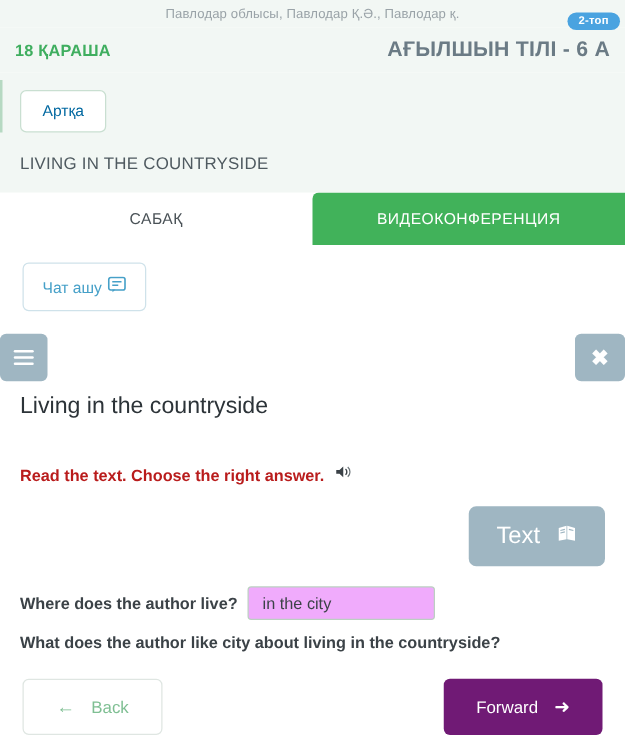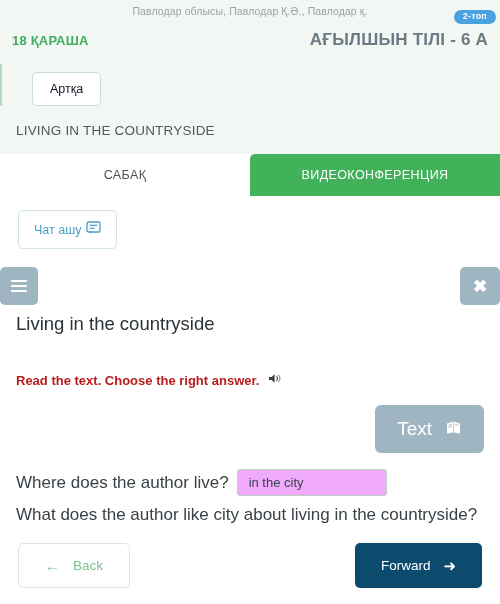--- a/index.html
+++ b/index.html
@@ -79,25 +79,24 @@
     top: 6px;
     width: 2px;
     height: 42px;
     background: #b6d9c2;
   }
   .btn-back-kz {
     display: inline-block;
     background: #ffffff;
     border: 1px solid #c9dfd1;
     border-radius: 5px;
-    color: #0f172a;
+    color: #0369a1;
     font-size: 12.5px;
     padding: 9px 17px;
     cursor: pointer;
-    margin-left: 16px;
   }
   .lesson-title {
     margin-top: 17px;
     font-size: 13.5px;
     color: #4f5a60;
     letter-spacing: 0.2px;
   }
 
   
   .tabs {
@@ -223,22 +222,23 @@
   }
 
   .qa-block { margin-top: 16px; }
   .qa-line {
     display: flex;
     align-items: center;
     gap: 8px;
     flex-wrap: wrap;
   }
   .question {
-    font-size: 17px;
+    font-size: 13px;
     color: #3b4247;
+    font-weight: bold;
   }
   .answer-box {
     display: inline-block;
     background: #f0abfc;
     border: 1px solid #bccfc2;
     border-radius: 3px;
     font-size: 13px;
     color: #3b4247;
     padding: 5px 11px;
     min-width: 150px;
@@ -270,21 +270,21 @@
     color: #7fbf93;
     font-size: 13.5px;
     padding: 14px 26px;
     cursor: pointer;
     font-family: "Liberation Sans", sans-serif;
   }
   .btn-forward {
     display: inline-flex;
     align-items: flex-start;
     gap: 13px;
-    background: #0c4a6e;
+    background: #701a75;
     border: none;
     border-radius: 5px;
     color: #ffffff;
     font-size: 13.5px;
     padding: 15px 26px;
     cursor: pointer;
     font-family: "Liberation Sans", sans-serif;
     margin-left: 23px;
   }
   .arrow { font-size: 15px; line-height: 1; }

